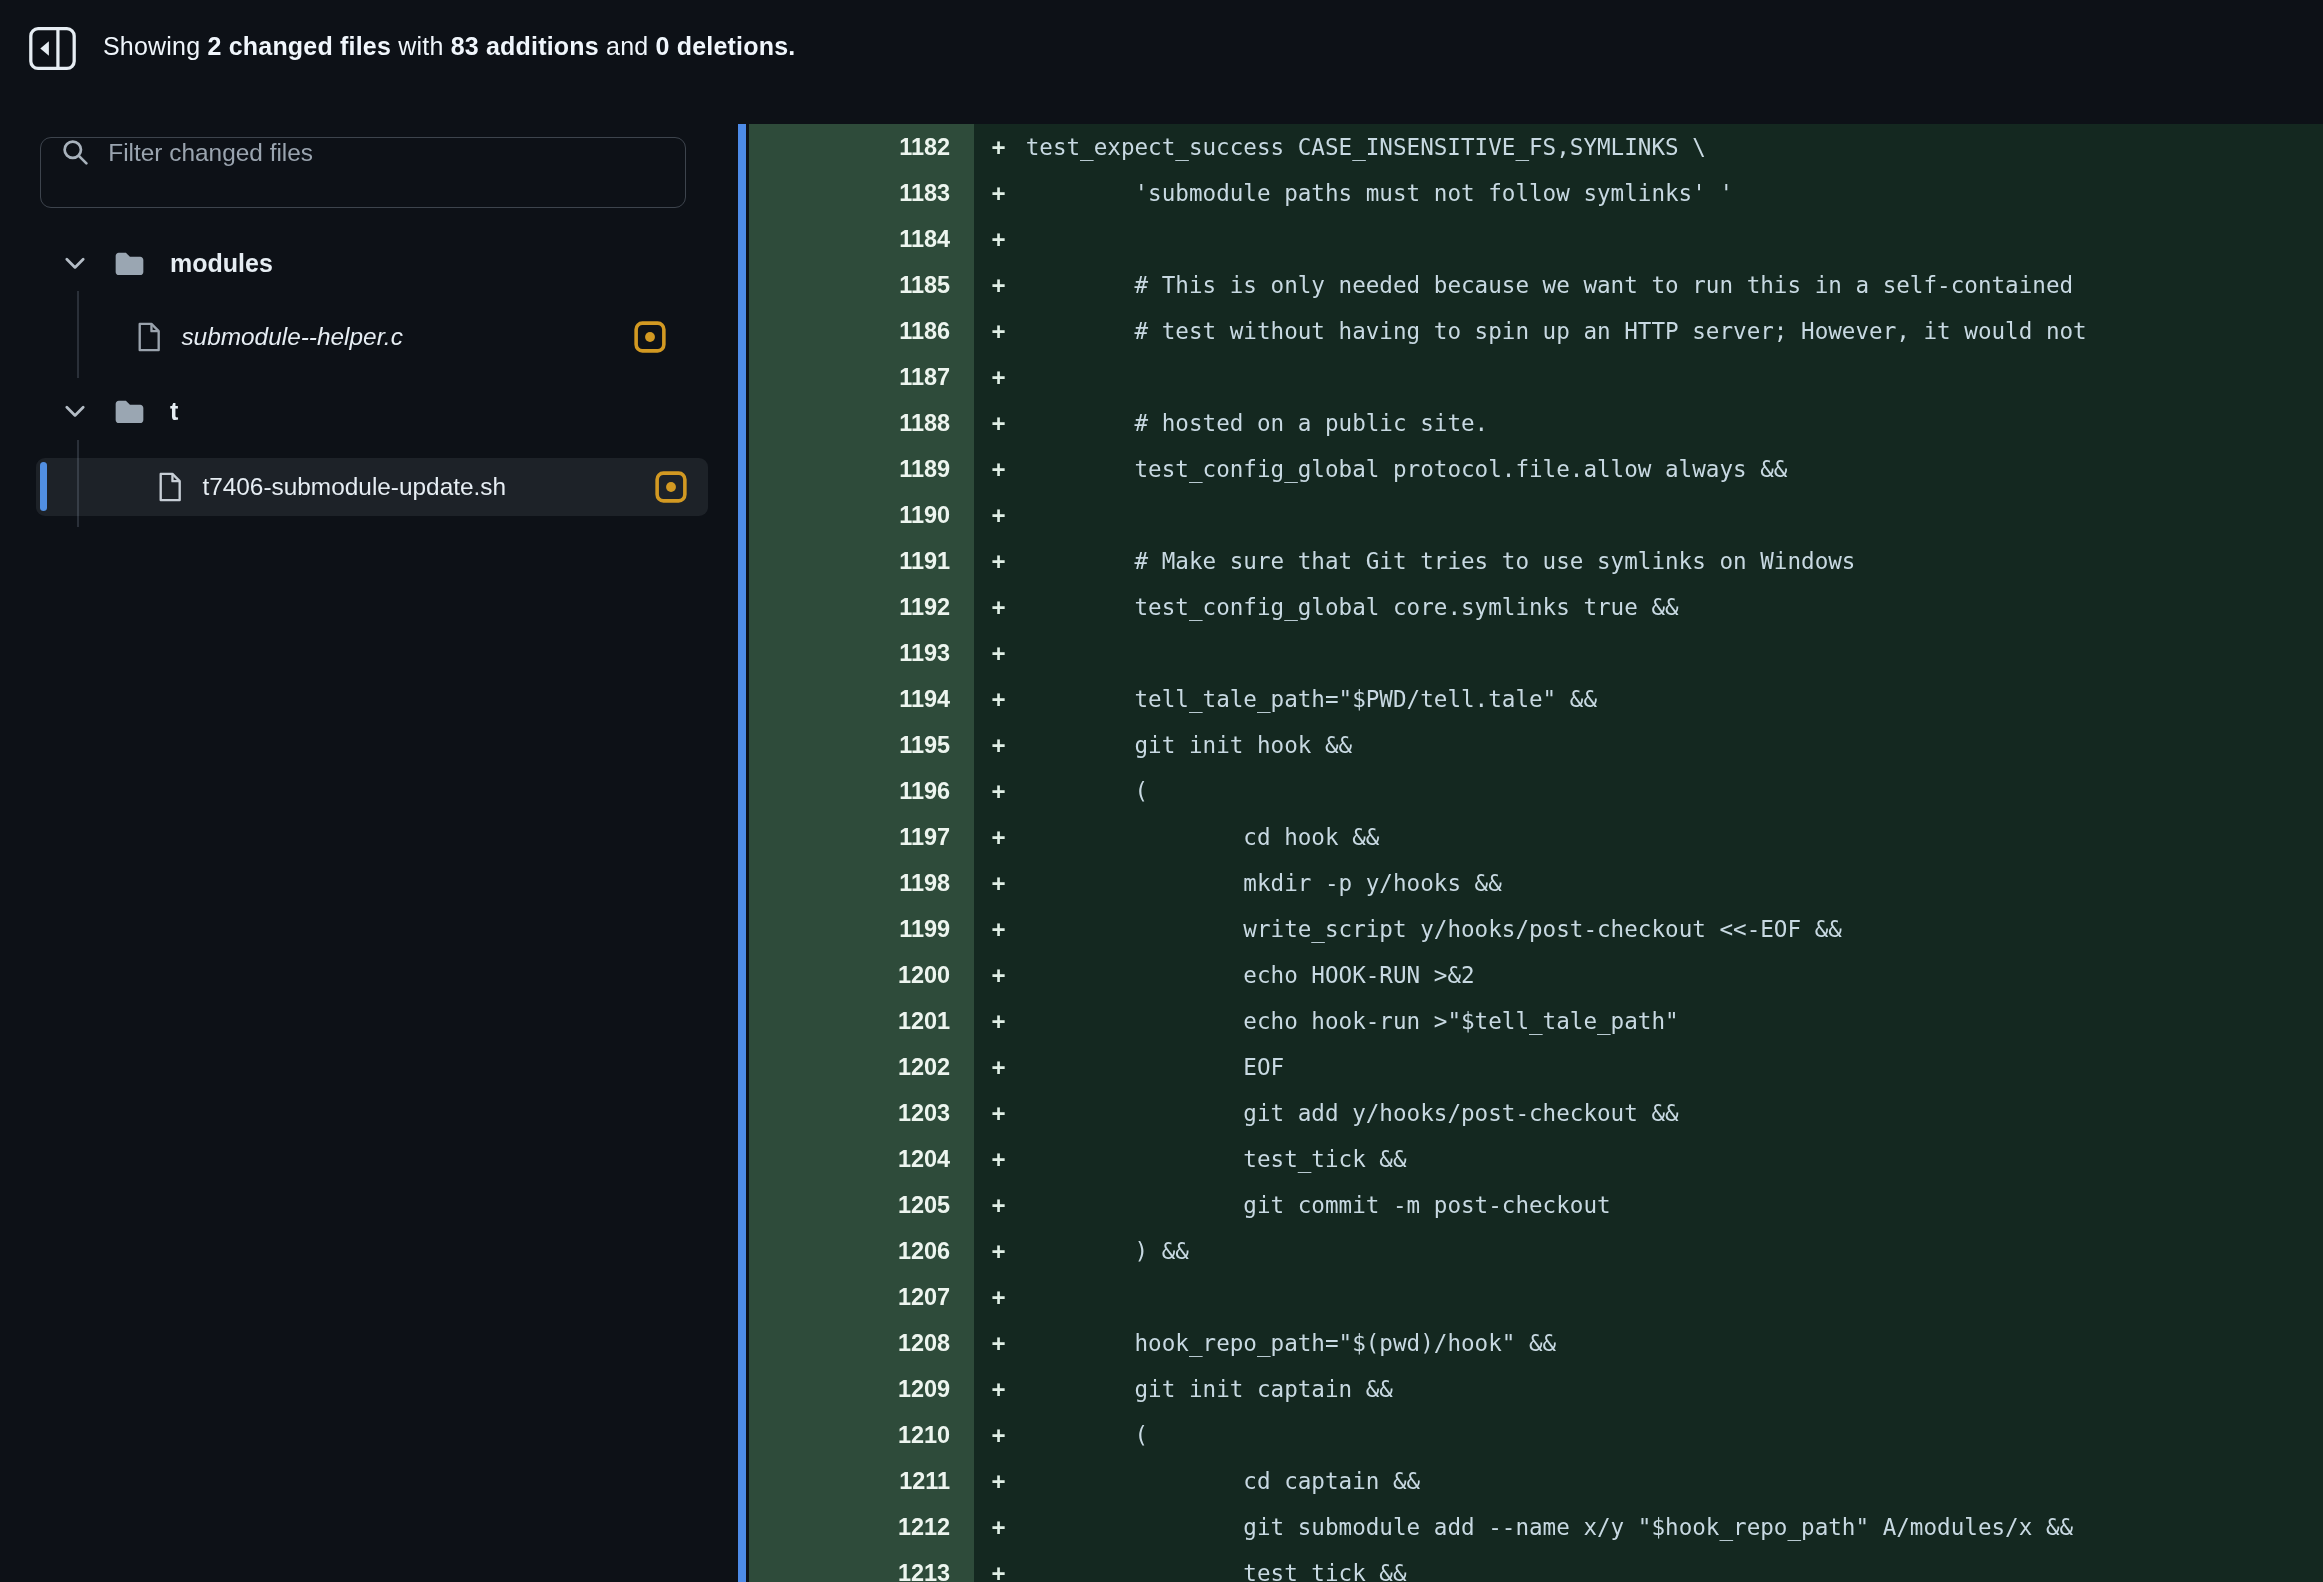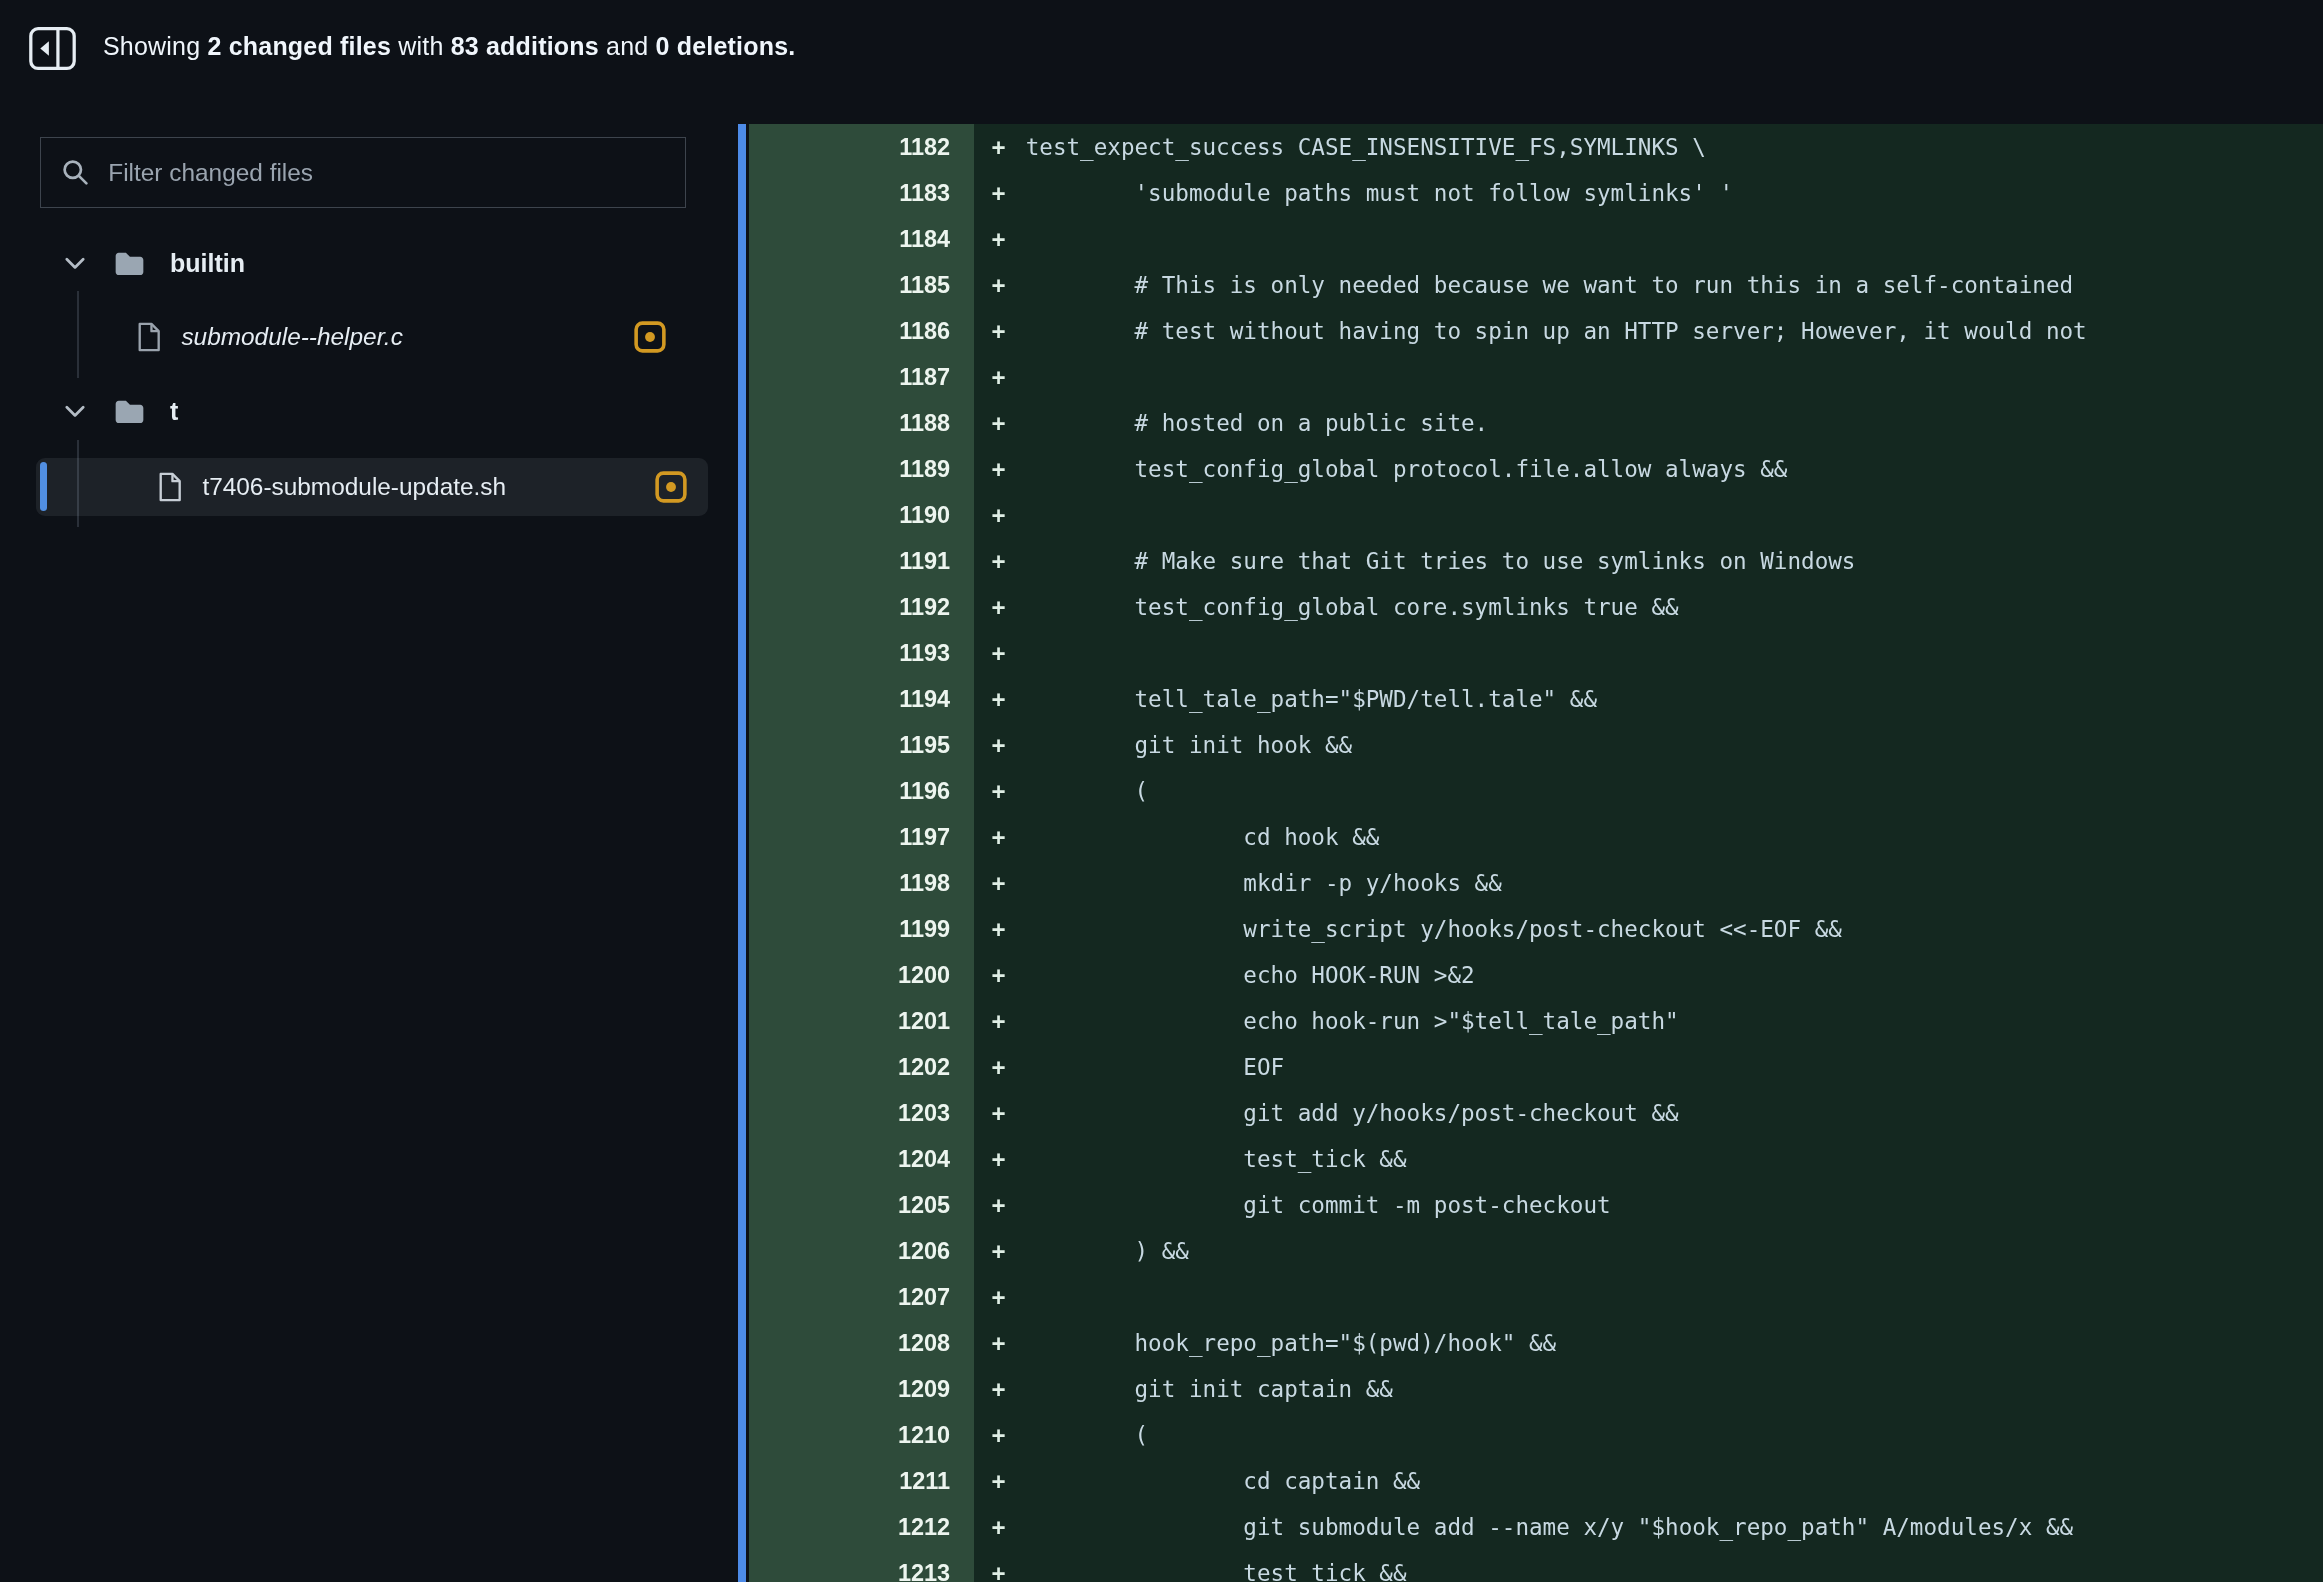--- a/index.html
+++ b/index.html
@@ -24,22 +24,22 @@
     font-size: 25px; line-height: 33px; color: #f0f6fc;
     letter-spacing: 0.2px;
     text-align: center;
   }
   .summary b { font-weight: 700; }
 
   
   .filter-box {
     position: absolute; left: 40px; top: 137px;
     width: 646px; height: 71px; box-sizing: border-box;
-    border: 1.8px solid #3d444d; border-radius: 0;
-    display: flex; align-items: center; gap: 16.3px;
+    border: 1.8px solid #3d444d; border-radius: 11px;
+    display: flex; align-items: flex-start; gap: 16.3px;
     padding: 0 9px 0 20px; background: transparent;
   }
   .filter-box input {
     flex: 1; background: transparent; border: none; outline: none;
     color: #e6edf3; font-size: 24.4px; font-family: "Liberation Sans", sans-serif;
   }
   .filter-box input::placeholder { color: #9aa4af; }
 
   .tree-row {
     position: absolute; left: 36px; width: 651px; height: 54px;
@@ -143,21 +143,21 @@
     <span class="chevron">
       <svg width="20" height="12.7" viewBox="0 0 22 14" fill="none">
         <polyline points="2,2.5 11,11.5 20,2.5" stroke="#b4bdc6" stroke-width="3" stroke-linecap="round" stroke-linejoin="round"></polyline>
       </svg>
     </span>
     <span class="folder-glyph">
       <svg width="31" height="25" viewBox="0 0 34 28">
         <path d="M1.5 5.5 C1.5 3.6 3 2 5 2 h8 l4.5 4.5 H29 c1.9 0 3.5 1.6 3.5 3.5 v13.5 c0 1.9-1.6 3.5-3.5 3.5 H5 c-1.9 0-3.5-1.6-3.5-3.5 Z" fill="#9aa6b2"></path>
       </svg>
     </span>
-    <span class="folder-label">builtin</span>
+    <span class="folder-label">modules</span>
   </div>
 
   <div class="tree-row row-submodule">
     <span class="file-glyph">
       <svg width="24.4" height="30" viewBox="0 0 27 33" fill="none">
         <path d="M3 2 h13 l8 8 v21 H3 Z" stroke="#9aa3ad" stroke-width="2.6" stroke-linejoin="round"></path>
         <path d="M16 2 v8 h8" stroke="#9aa3ad" stroke-width="2.6" stroke-linejoin="round"></path>
       </svg>
     </span>
     <span class="file-label">submodule--helper.c</span>

